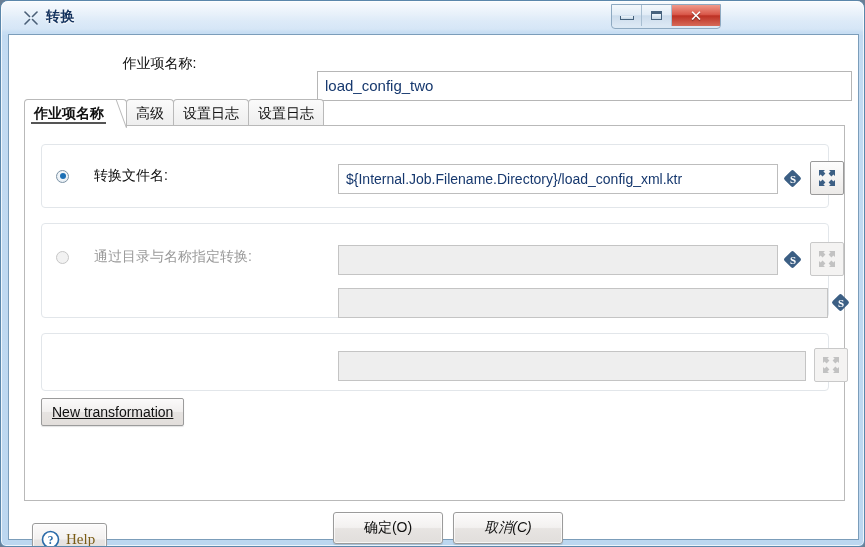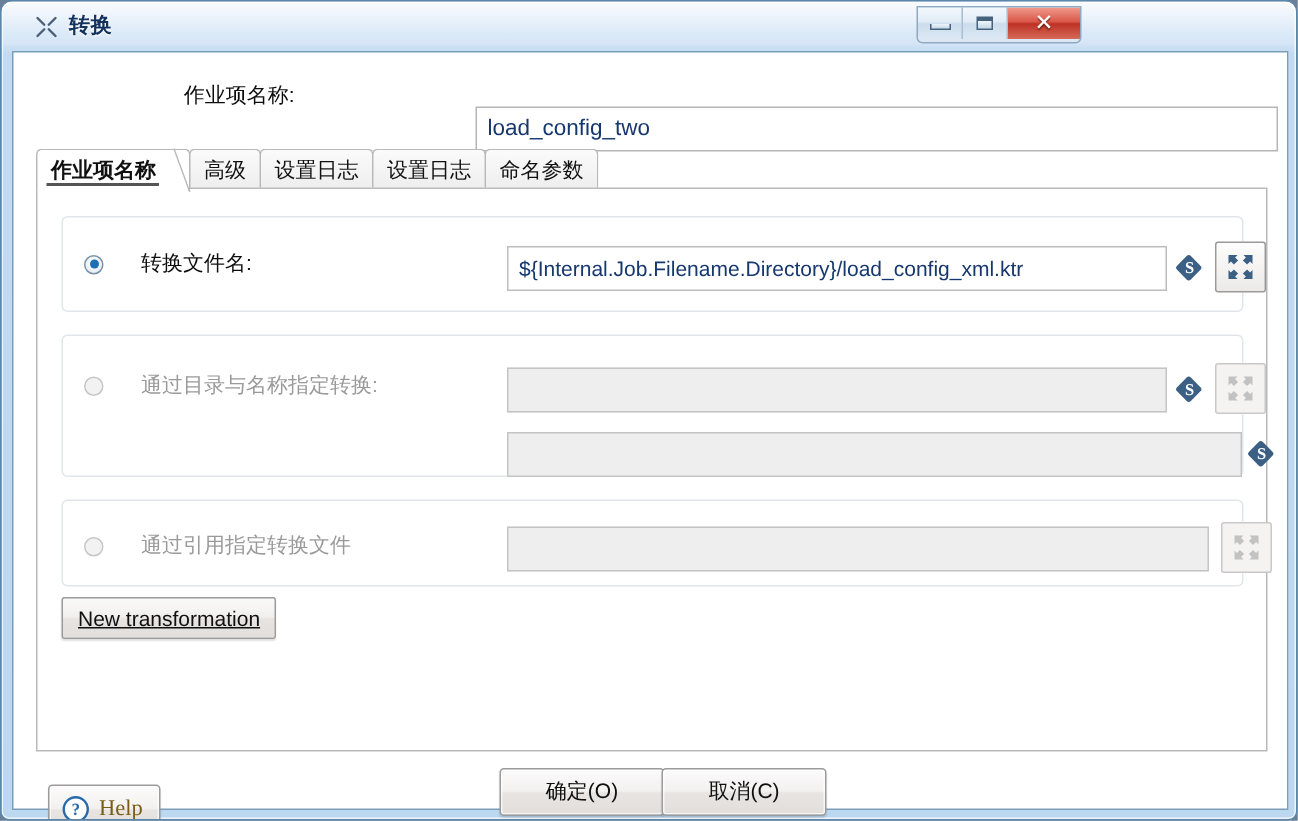--- a/index.html
+++ b/index.html
@@ -347,21 +347,21 @@
     align-items: center;
     justify-content: center;
     border: 1px solid #9b9b9b;
     border-radius: 3px;
     background: linear-gradient(to bottom, #fcfbfb 0%, #f3f1f0 48%, #e7e4e2 52%, #e1dedb 100%);
     font-size: 14px;
     color: #0f0f0f;
     box-shadow: 0 1px 1px rgba(0,0,0,.12), inset 0 0 0 1px rgba(255,255,255,.7);
   }
   #btn-ok     { left: 324px; top: 477px; }
-  #btn-cancel { left: 432px; top: 477px; }
+  #btn-cancel { left: 444px; top: 477px; font-style: italic; }
 
   .helpbtn {
     position: absolute;
     left: 23px; top: 488px;
     box-sizing: border-box;
     height: 33px;
     padding: 0 11px 0 8px;
     display: flex;
     align-items: center;
     border: 1px solid #9b9b9b;
@@ -421,23 +421,20 @@
         </div>
         <div class="tab">
           <span>高级</span>
         </div>
         <div class="tab">
           <span>设置日志</span>
         </div>
         <div class="tab">
           <span>设置日志</span>
         </div>
-        <div class="tab">
-          <span>命名参数</span>
-        </div>
       </div>
 
       <div class="tabbody">
 
         <div class="group" id="group-file">
           <div class="radio-row" style="left:14px; top:22px;">
             <span class="radio checked"></span>
             <span class="radio-label">转换文件名:</span>
           </div>
           <div class="tfield" style="left:296px; top:19px; width:440px;">${Internal.Job.Filename.Directory}/load_config_xml.ktr</div>
@@ -479,24 +476,20 @@
           </div>
 
           <div class="tfield disabled" style="left:296px; top:64px; width:490px;"></div>
           <div class="var-icon" style="left:790px; top:70px;">
             <span class="dia"></span>
               <span class="s">S</span>
           </div>
         </div>
 
         <div class="group" id="group-ref">
-          <div class="radio-row" style="left:14px; top:21px;">
-            <span class="radio disabled"></span>
-            <span class="radio-label disabled">通过引用指定转换文件</span>
-          </div>
           <div class="tfield disabled" style="left:296px; top:17px; width:468px;"></div>
           <div class="browse-btn disabled" style="left:772px; top:14px;">
             <svg width="20" height="20" viewBox="0 0 20 20" aria-hidden="true">
               <g fill="#c2c2c2">
                 <path d="M2 2 L8 2 L6.4 3.6 L8.4 5.6 L5.6 8.4 L3.6 6.4 L2 8 Z"></path>
                 <path d="M18 2 L12 2 L13.6 3.6 L11.6 5.6 L14.4 8.4 L16.4 6.4 L18 8 Z"></path>
                 <path d="M2 18 L8 18 L6.4 16.4 L8.4 14.4 L5.6 11.6 L3.6 13.6 L2 12 Z"></path>
                 <path d="M18 18 L12 18 L13.6 16.4 L11.6 14.4 L14.4 11.6 L16.4 13.6 L18 12 Z"></path>
               </g>
             </svg>

